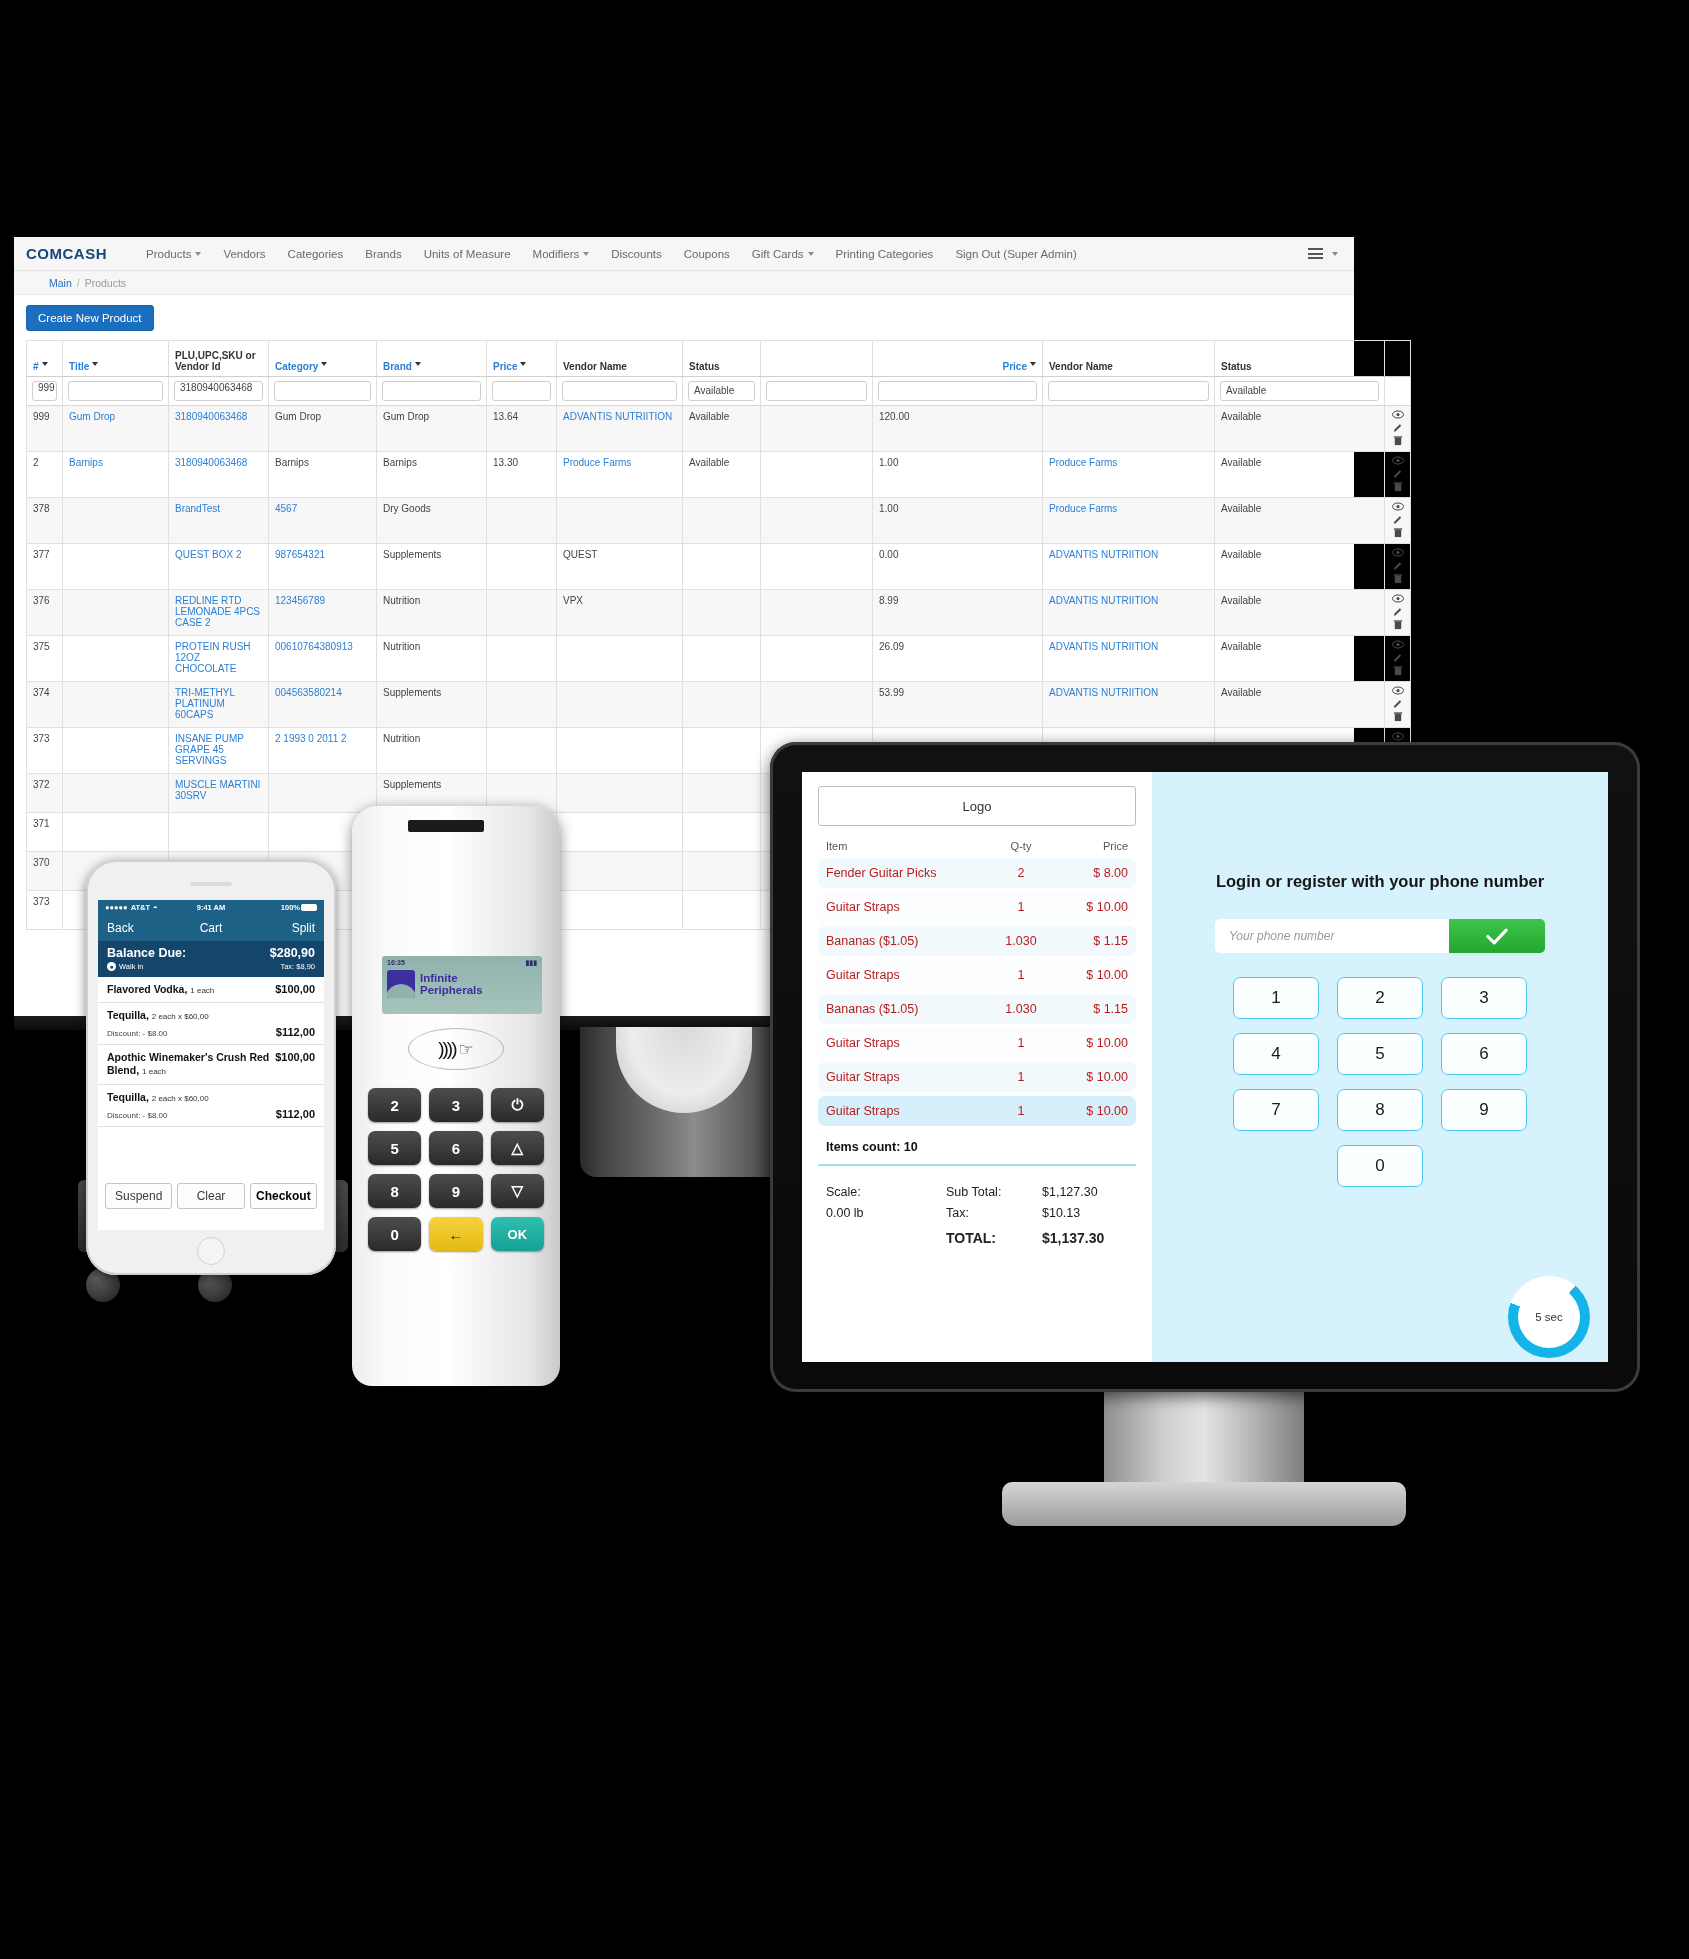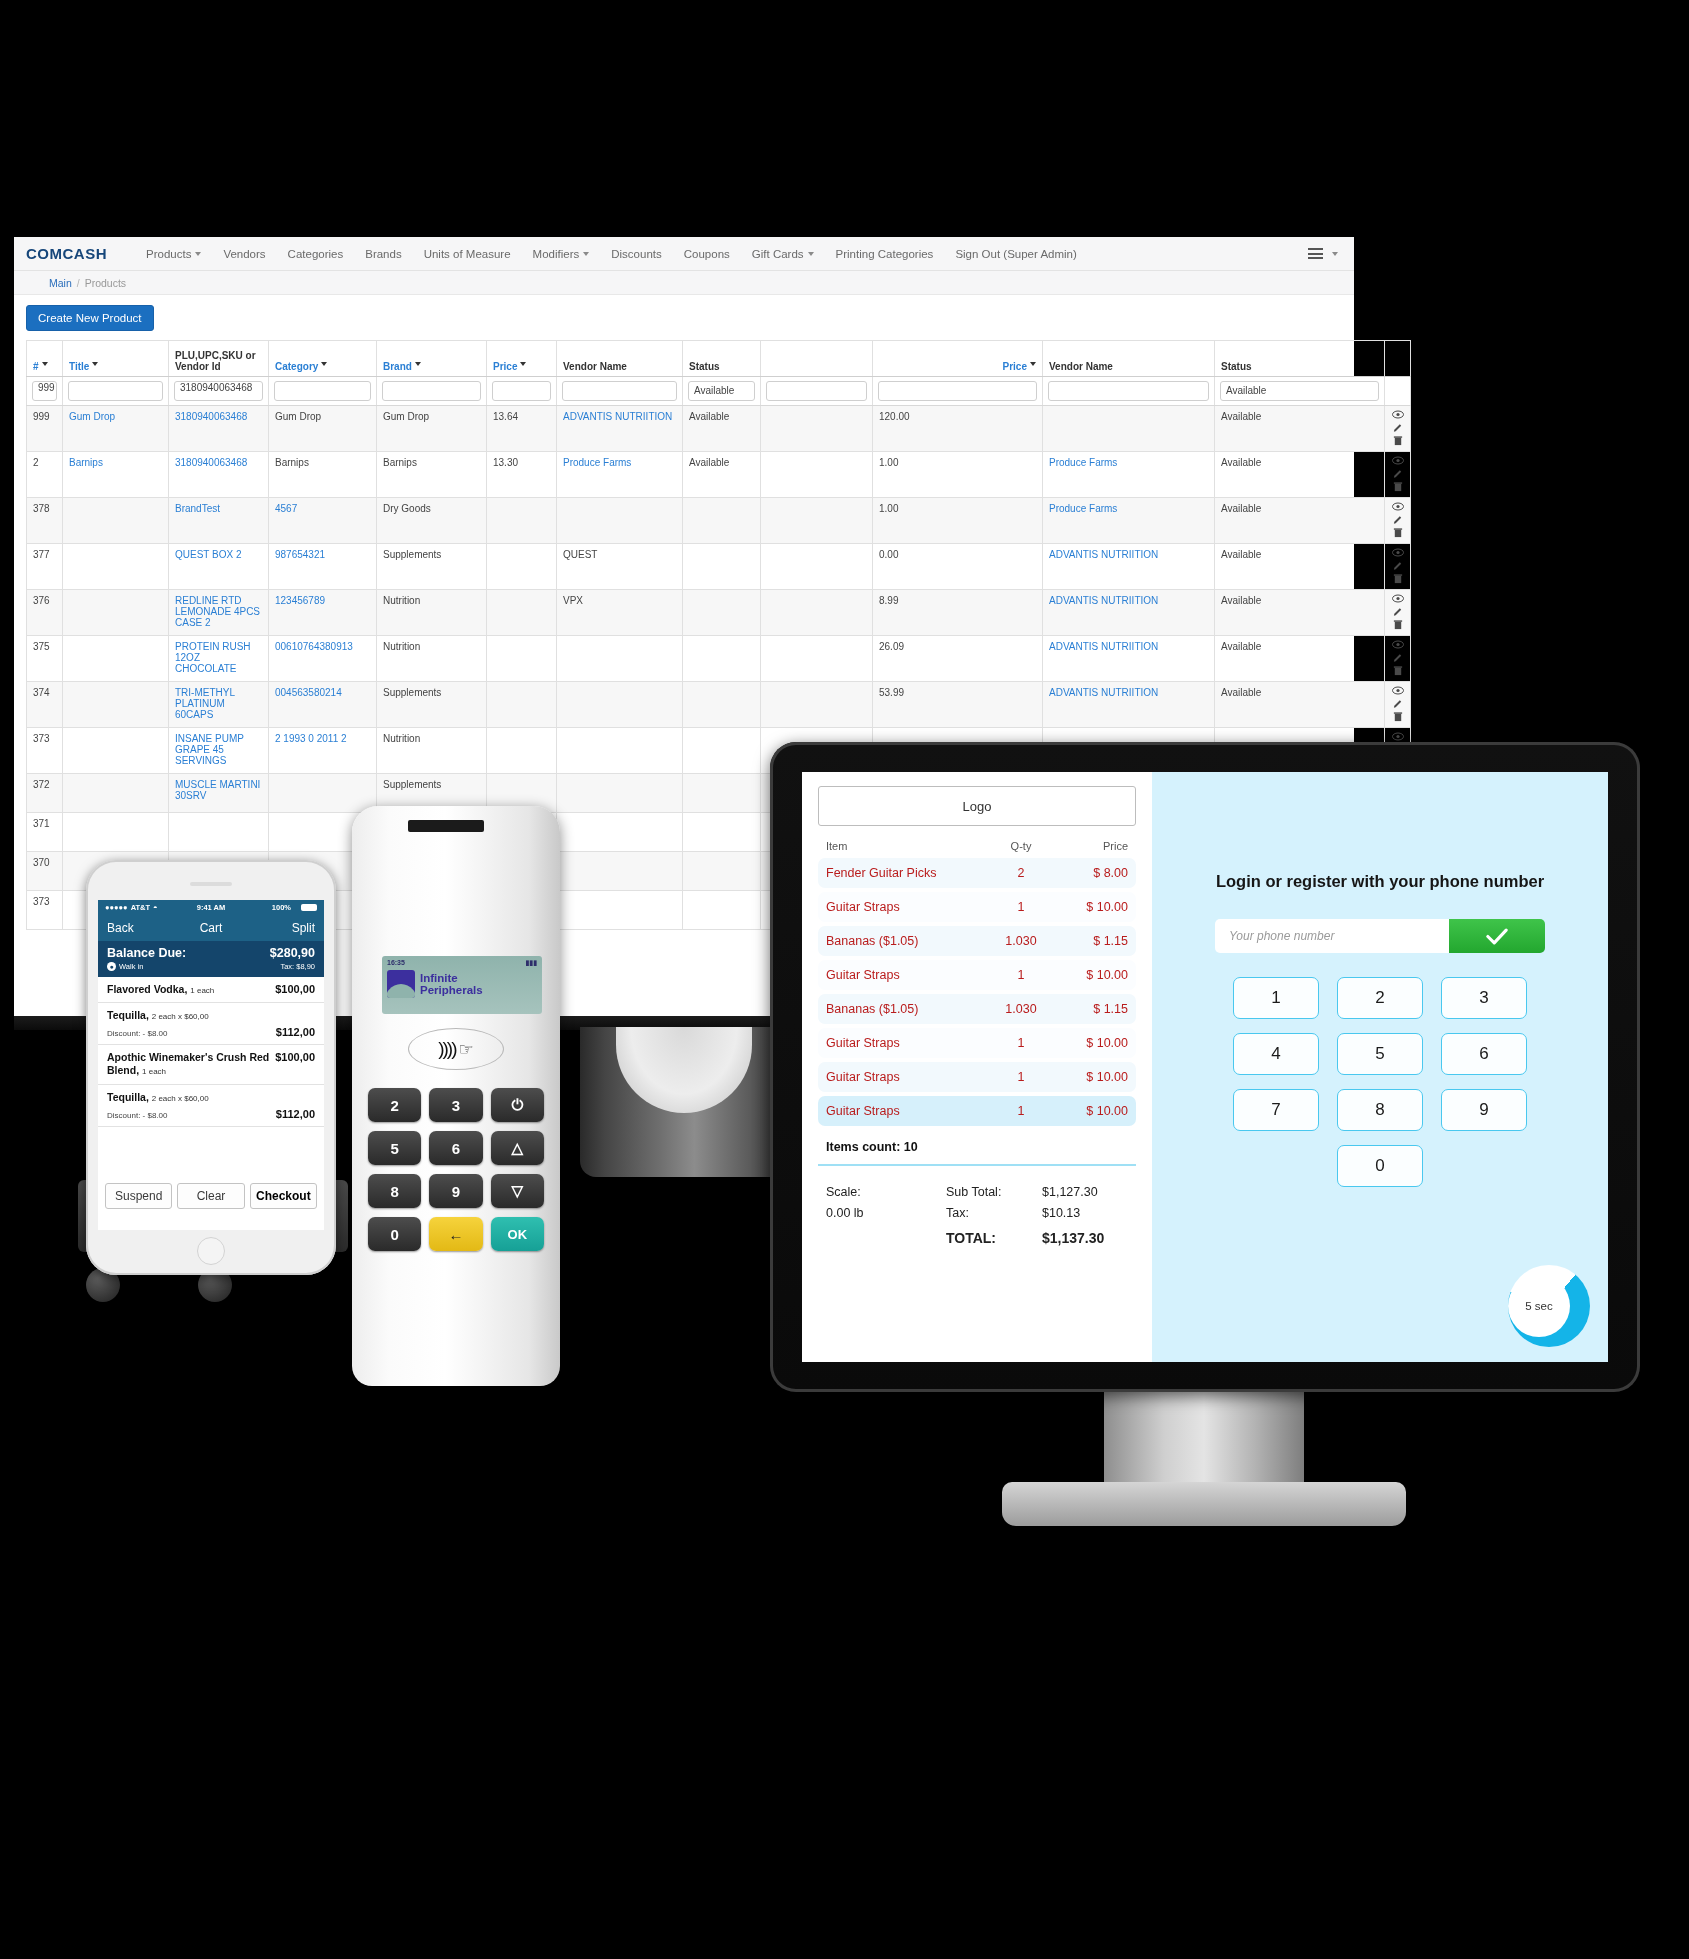--- a/index.html
+++ b/index.html
@@ -165,23 +165,23 @@
     color: #fff; font-size: 19px; cursor: pointer;
   }
   .keypad { margin-top: 24px; display: grid; grid-template-columns: repeat(3, 86px); gap: 14px 18px; }
   .key {
     height: 42px; background: #fbfeff; border: 1.5px solid #49c8ef; border-radius: 7px;
     display: flex; align-items: center; justify-content: center;
     font-size: 17px; color: #1b1b1b; cursor: pointer;
   }
   .key.zero { grid-column: 2 / 3; }
   .timer {
-    position: absolute; right: 18px; bottom: 15px; width: 82px; height: 82px;
+    position: absolute; right: 18px; bottom: 4px; width: 82px; height: 82px;
     border-radius: 50%; background: conic-gradient(from 40deg, #14b4e8 0deg 250deg, #ffffff 250deg 360deg);
-    display: flex; align-items: center; justify-content: flex-start;
+    display: flex; align-items: center; justify-content: center;
   }
   .timer-inner {
     width: 62px; height: 62px; border-radius: 50%; background: #fff;
     display: flex; align-items: center; justify-content: center;
     font-size: 11.5px; color: #333;
   }
   #pos-neck {
     position: absolute; left: 334px; top: 648px; width: 200px; height: 98px;
     background: linear-gradient(to right,#8e8e8e,#cfcfcf 30%,#e4e4e4 50%,#b4b4b4 75%,#7e7e7e);
   }
@@ -200,21 +200,21 @@
   #iphone-screen {
     position: absolute; left: 12px; top: 40px; width: 226px; height: 330px;
     background: #fff; overflow: hidden;
   }
   .ios-status {
     height: 15px; background: #1d6186; color: #fff; font-size: 7.5px;
     display: flex; align-items: center; padding: 0 7px; font-weight: bold;
   }
   .ios-status .left { flex: 1; display: flex; align-items: center; gap: 3px;}
   .ios-status .mid { flex: 1; text-align: center; }
-  .ios-status .right { flex: 1; text-align: right; display:flex; justify-content:flex-end; align-items:center; gap:10px;}
+  .ios-status .right { flex: 1; text-align: right; display:flex; justify-content:flex-end; align-items:center; gap:1px;}
   .batt { width: 16px; height: 7px; border: 1px solid #fff; border-radius: 1.5px; background: #fff; }
   .ios-navbar {
     height: 26px; background: #1d6186; color: #fff; display: flex; align-items: center;
     padding: 0 9px; font-size: 12px;
   }
   .ios-navbar .left { flex: 1; }
   .ios-navbar .mid { flex: 1; text-align: center; font-weight: normal;}
   .ios-navbar .right { flex: 1; text-align: right; }
   .balance {
     background: #14456b; color: #fff; padding: 5px 9px 6px 9px;

